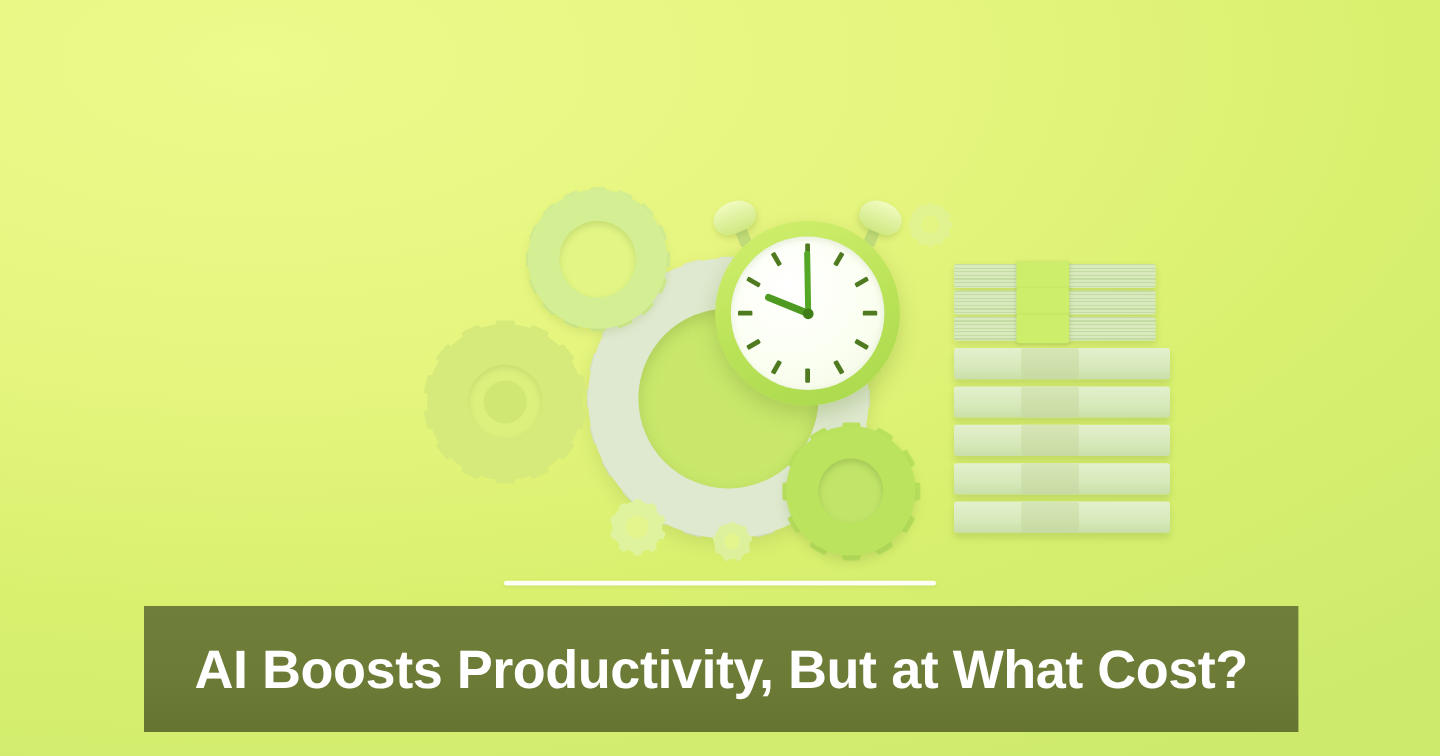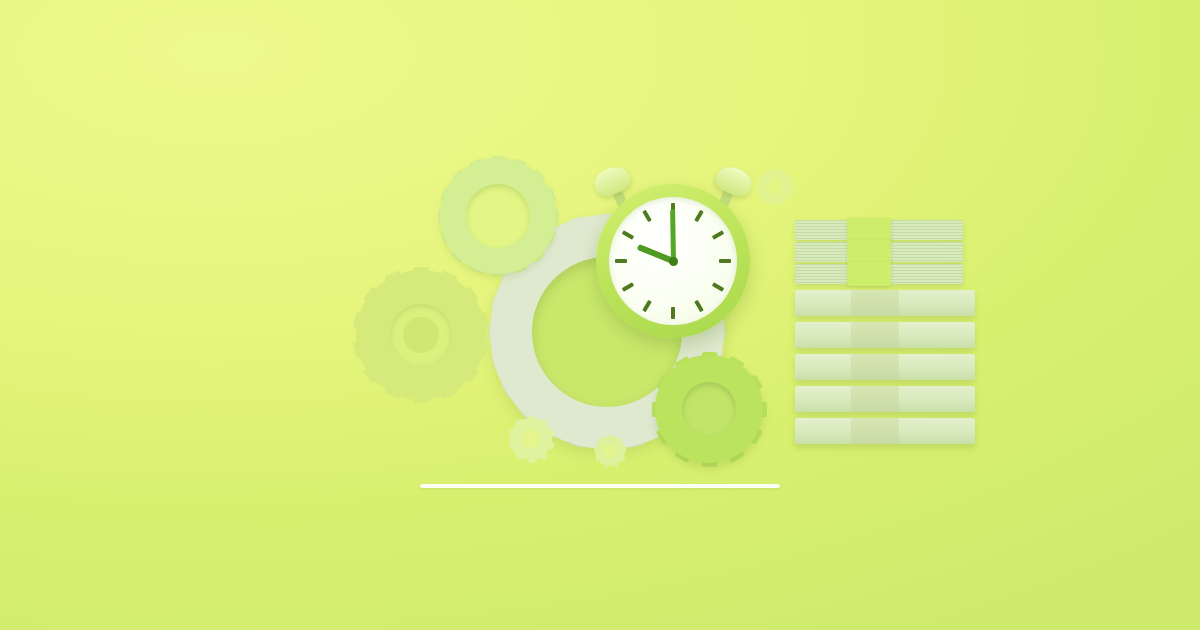--- a/index.html
+++ b/index.html
@@ -503,14 +503,17 @@
         </div>
       <div class="bundle block" id="bundle-8">
           <div class="band"></div>
         </div>
     </div>
 
   </div>
 
   <div id="divider"></div>
 
+  <div id="title-banner">
+    <div id="title-text">AI Boosts Productivity, But at What Cost?</div>
+  </div>
 
 </div>
 
 </body></html>

